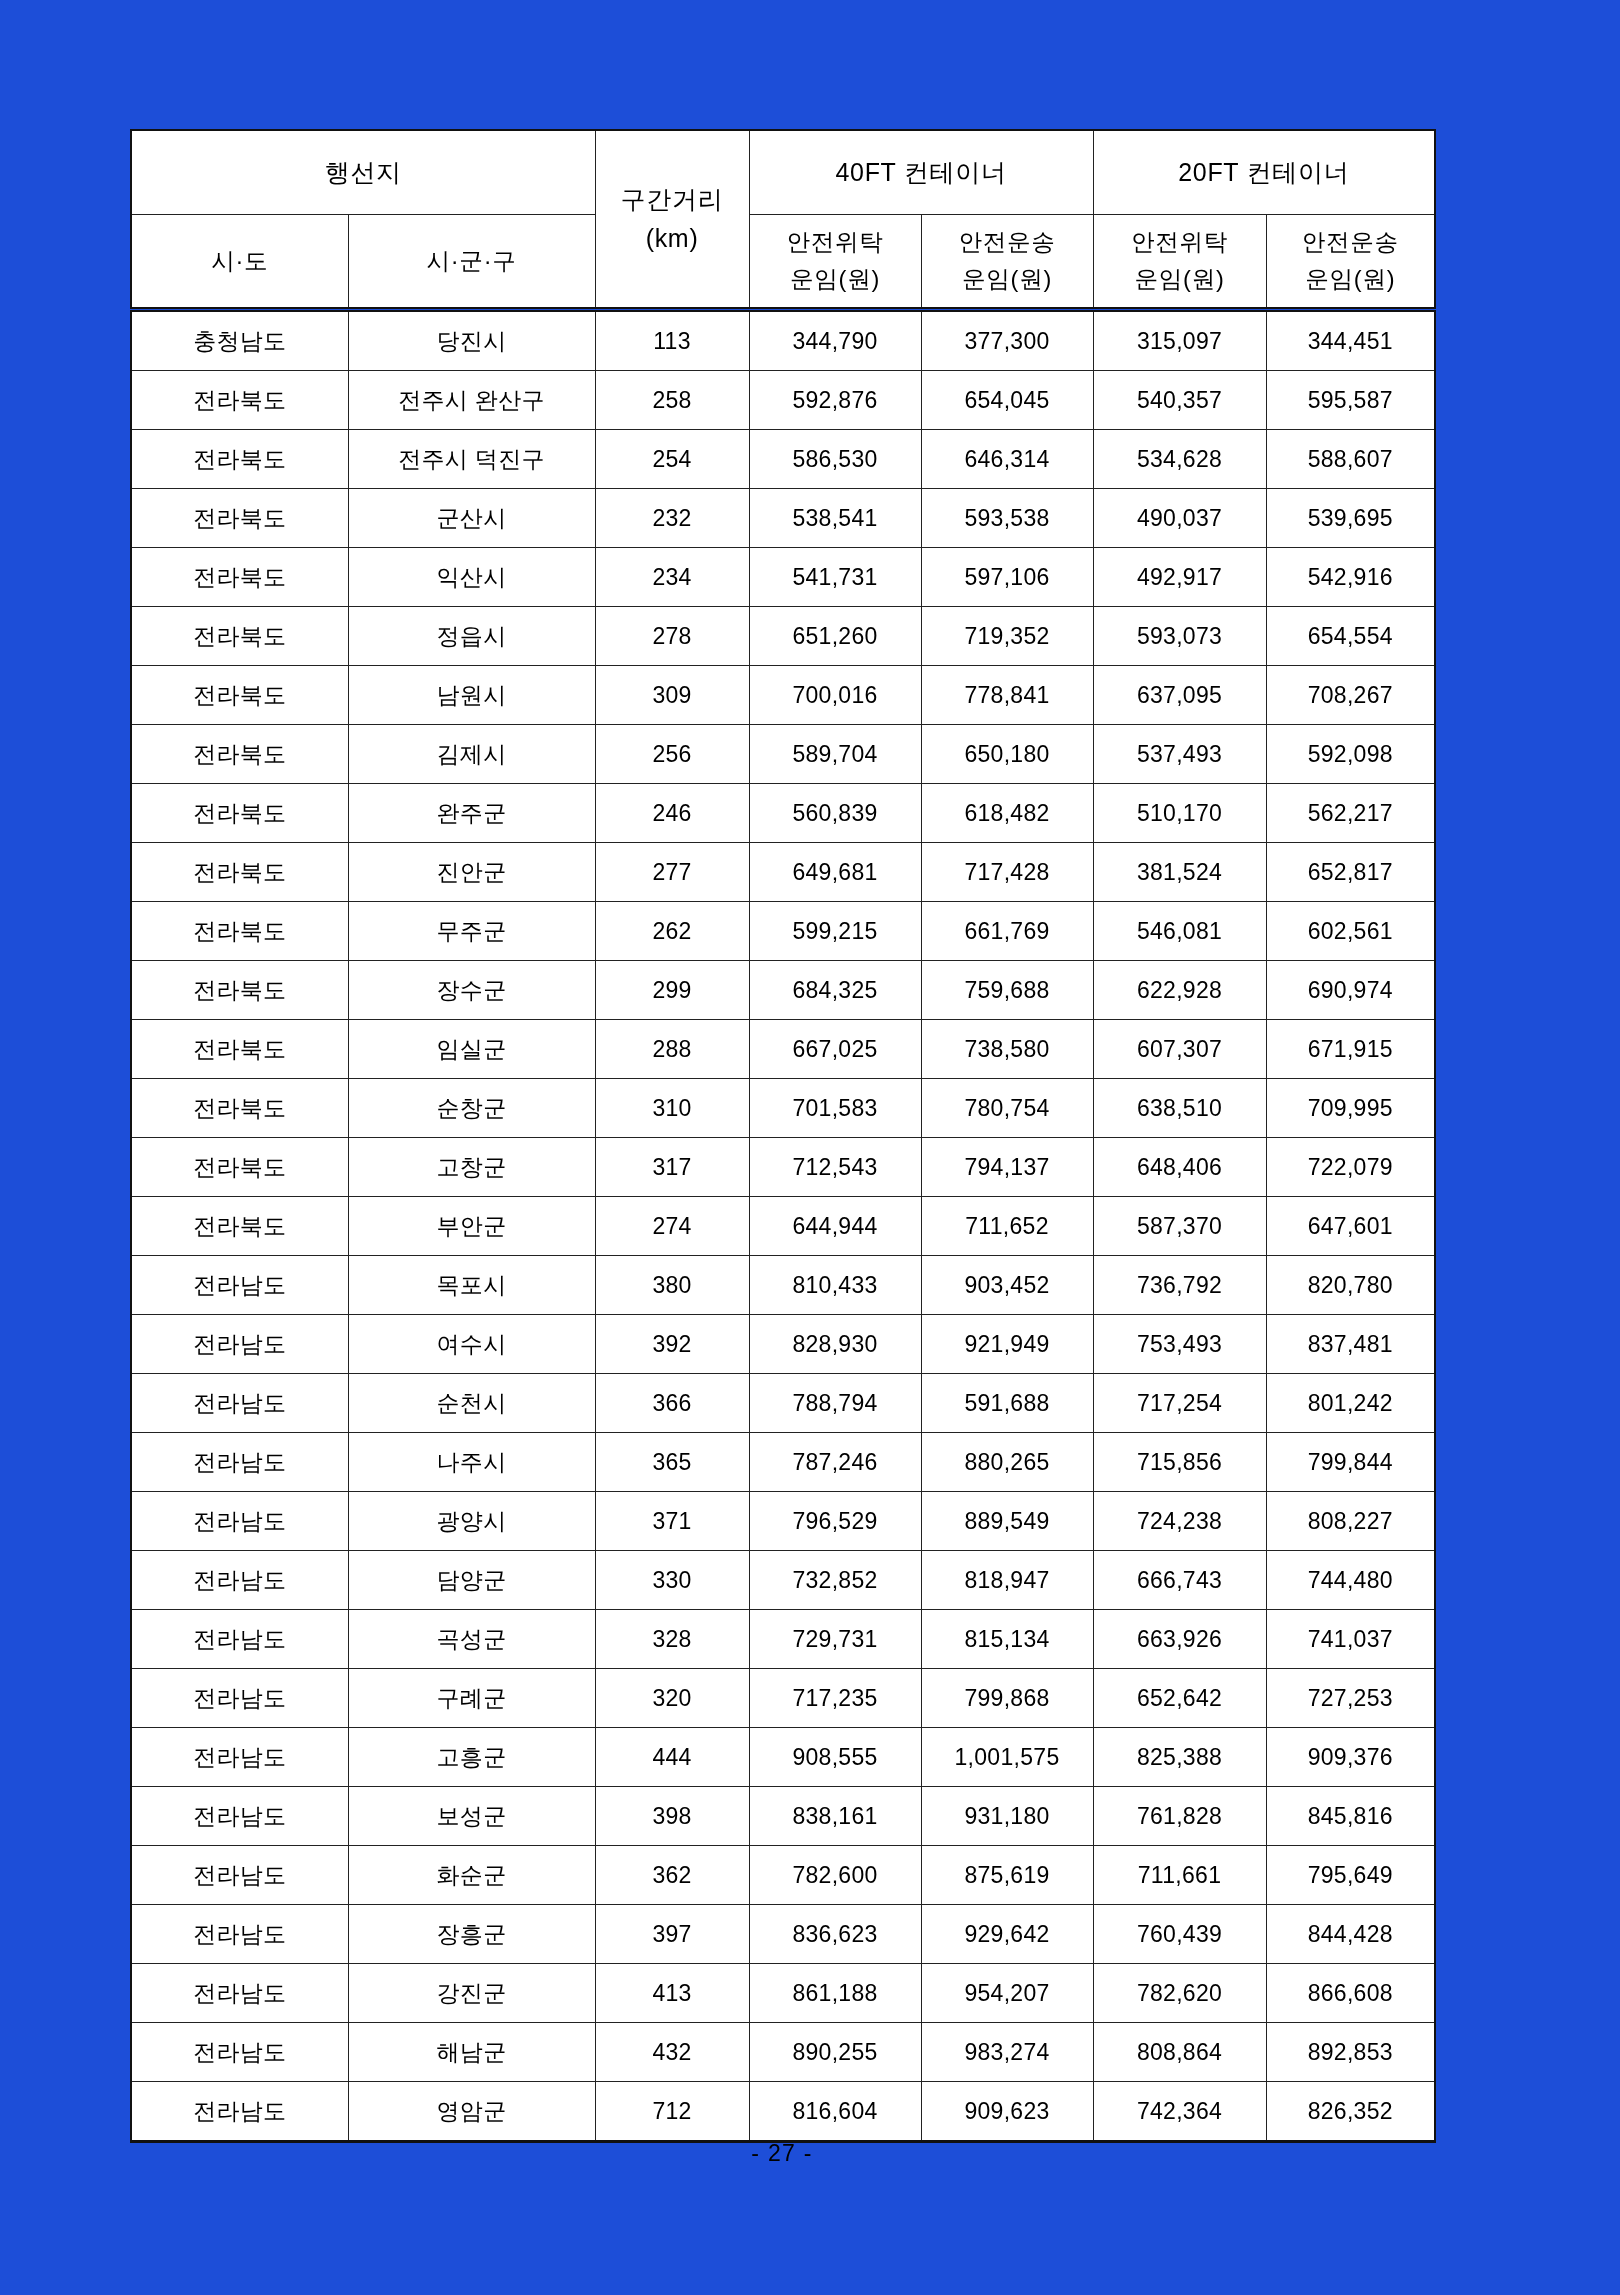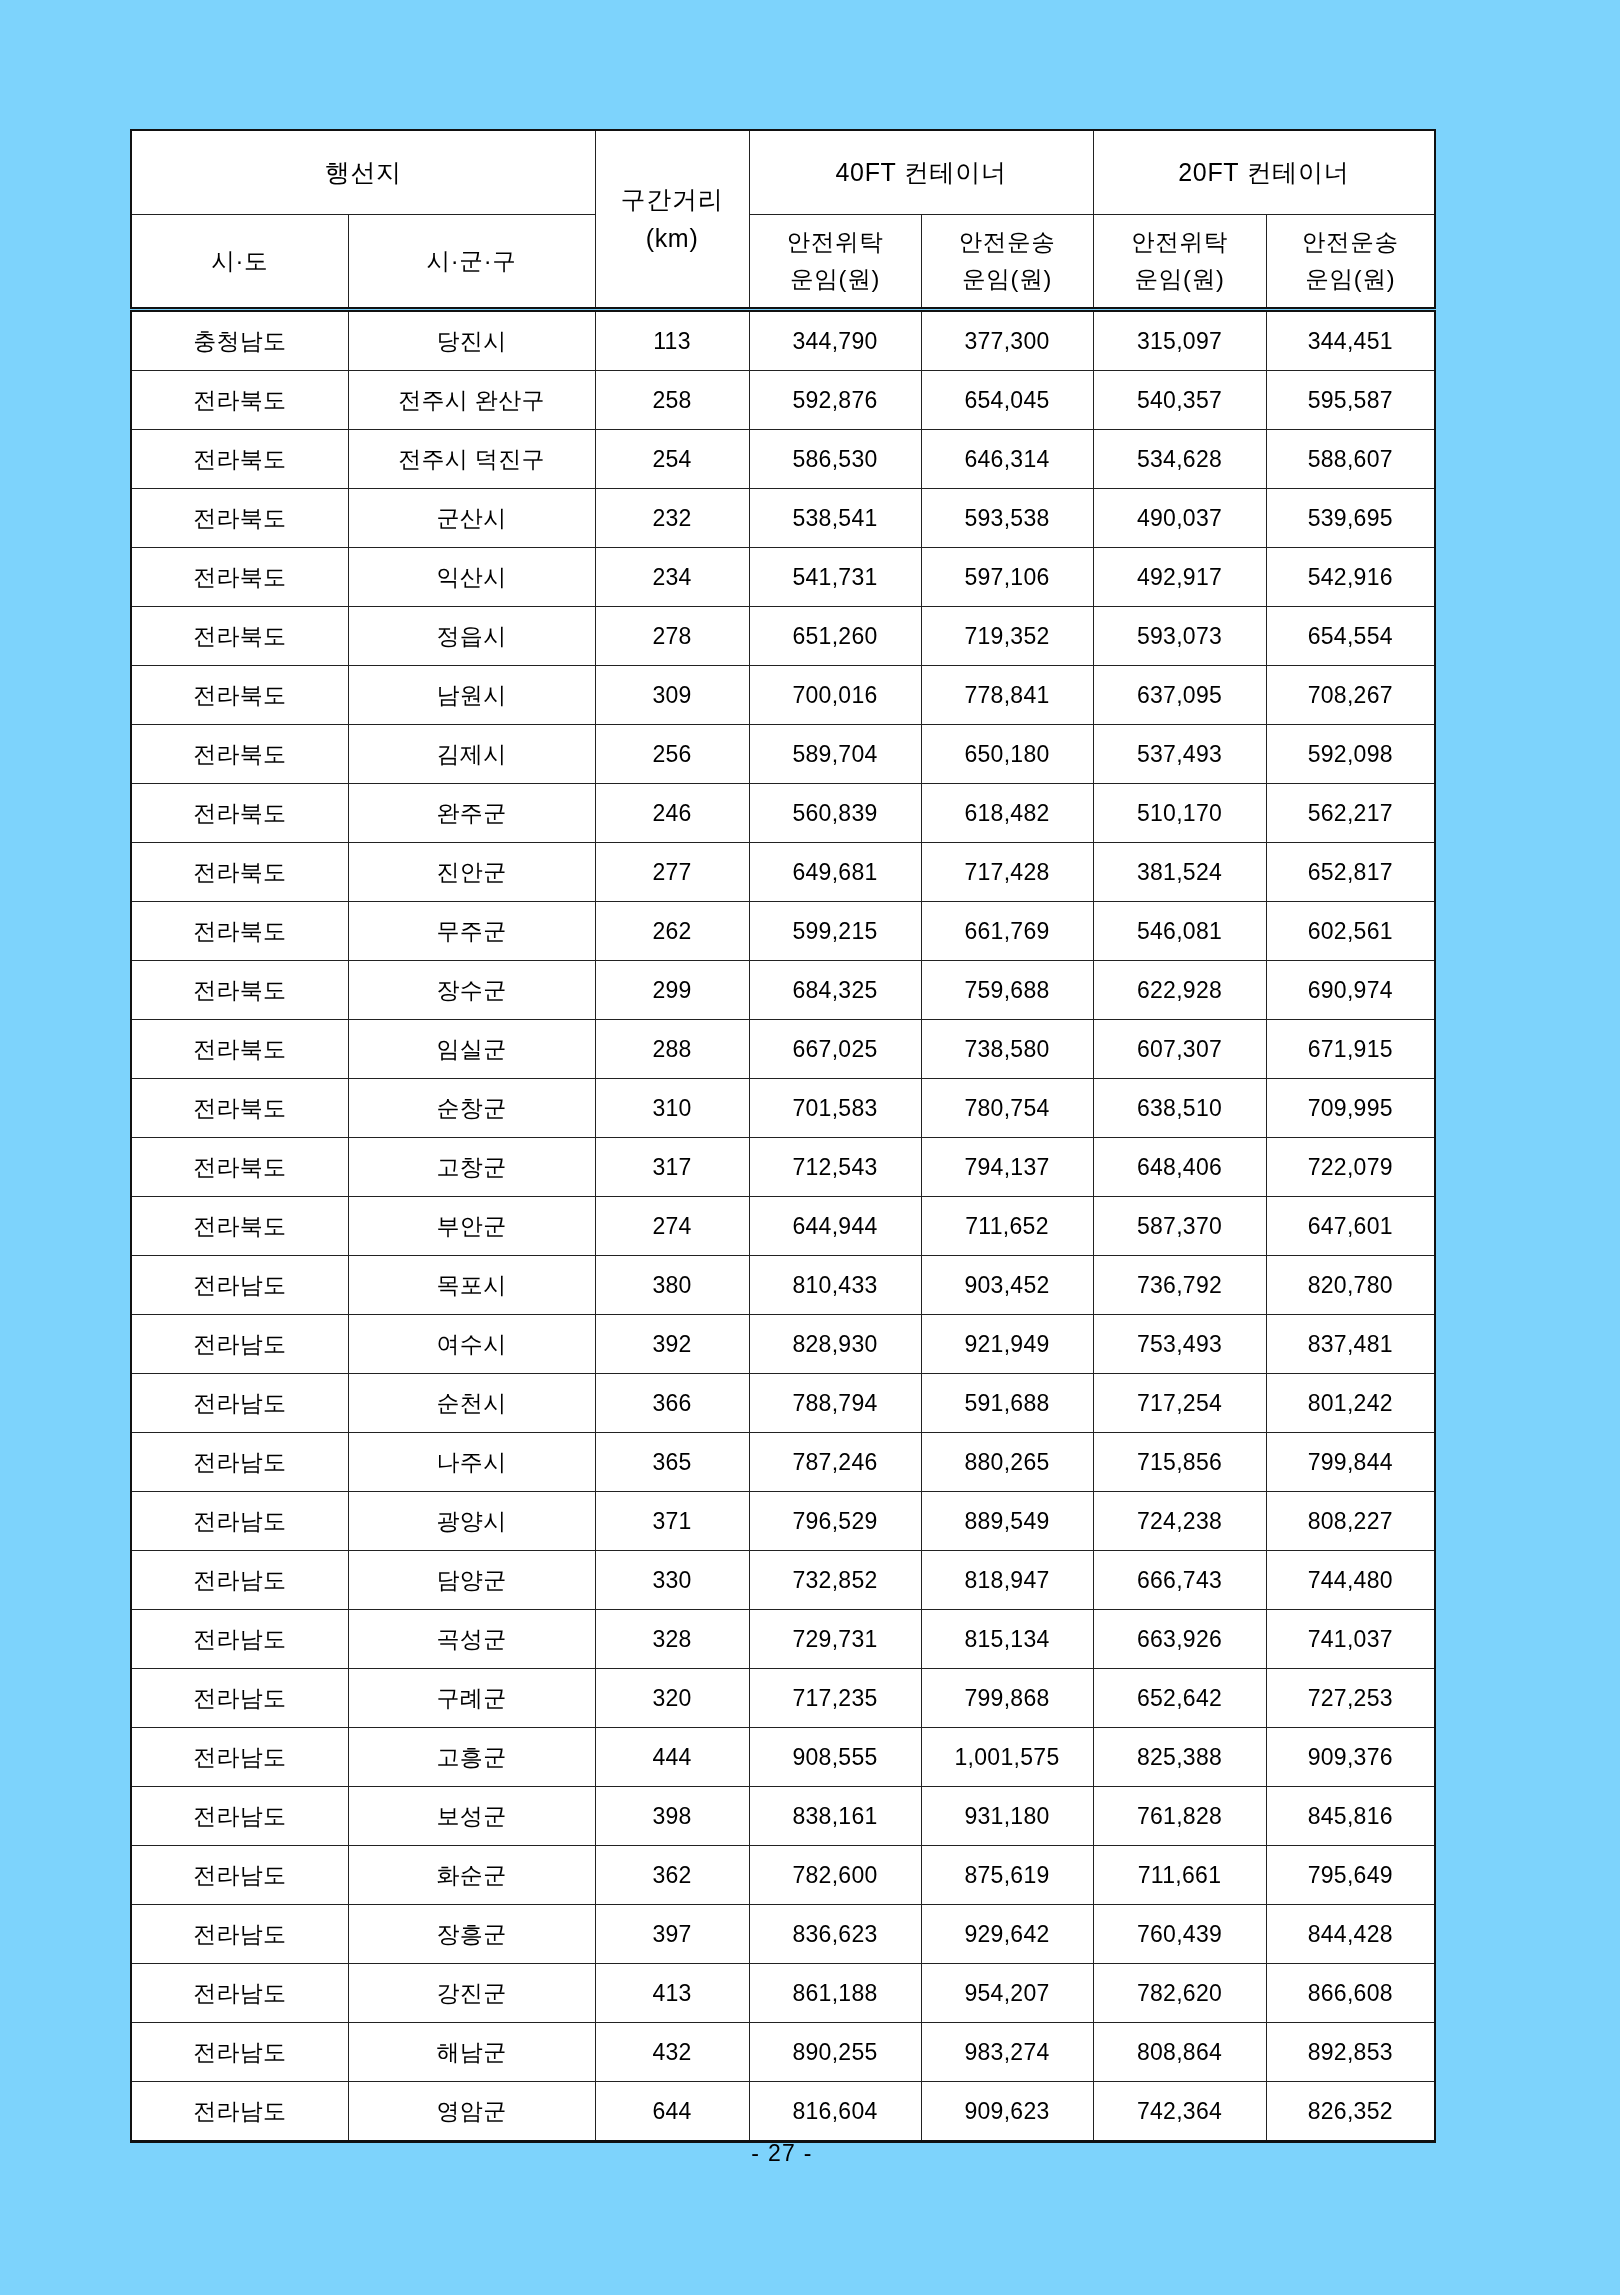--- a/index.html
+++ b/index.html
@@ -5,21 +5,21 @@
   html, body {
     margin: 0;
     padding: 0;
     background: #e8e8e8;
   }
   .page {
     position: relative;
     width: 1620px;
     height: 2295px;
     margin: 0 auto;
-    background: #7dd3fc;
+    background: #1d4ed8;
     font-family: "Liberation Sans", sans-serif;
     color: #000000;
   }
   table.fare-table {
     position: absolute;
     left: 130px;
     top: 129px;
     width: 1304px;
     border-collapse: collapse;
     table-layout: fixed;
@@ -386,21 +386,21 @@
       <td>해남군</td>
       <td>432</td>
       <td>890,255</td>
       <td>983,274</td>
       <td>808,864</td>
       <td>892,853</td>
     </tr>
         <tr>
       <td>전라남도</td>
       <td>영암군</td>
-      <td>644</td>
+      <td>712</td>
       <td>816,604</td>
       <td>909,623</td>
       <td>742,364</td>
       <td>826,352</td>
     </tr>
       </tbody>
   </table>
 
   <div class="page-number">- 27 -</div>
 

